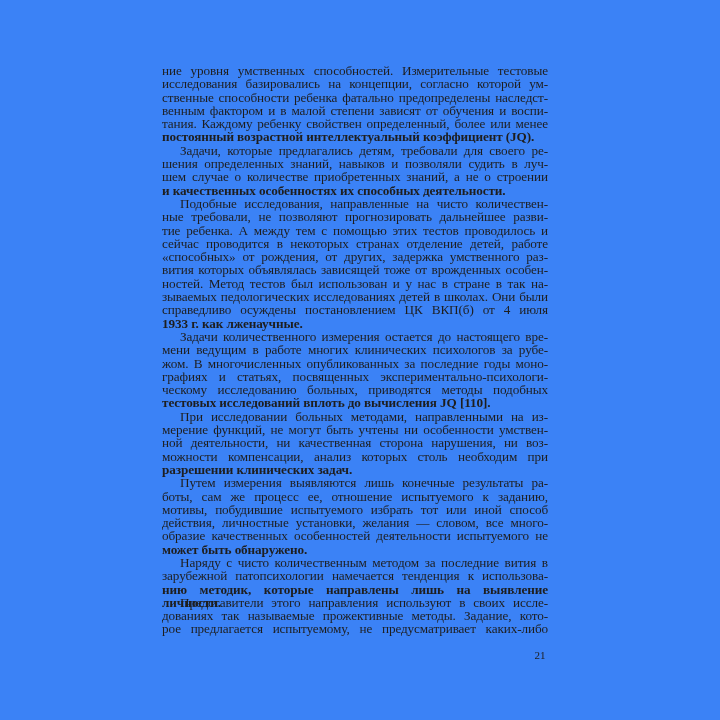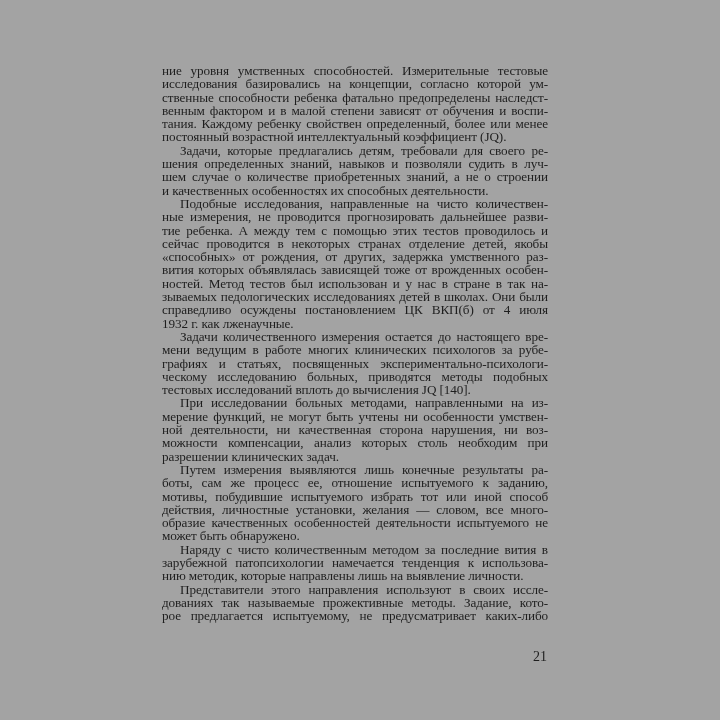--- a/index.html
+++ b/index.html
@@ -9,21 +9,21 @@
   body {
     width: 720px;
     height: 720px;
     background: #fbfbf9;
     position: relative;
     overflow: hidden;
   }
   .page {
     position: absolute;
     inset: 0;
-    background: #a3a3a3;
+    background: #3b82f6;
   }
   .text-column {
     position: absolute;
     left: 162px;
     top: 64px;
     width: 386px;
     font-family: "Liberation Serif", "DejaVu Serif", serif;
     font-size: 13.2px;
     line-height: 13.3px;
     letter-spacing: -0.1px;
@@ -33,62 +33,64 @@
     text-align: justify;
     text-align-last: justify;
     white-space: normal;
     height: 13.3px;
   }
   .line.indent {
     text-indent: 18px;
   }
   .line.last {
     text-align-last: left;
+    font-weight: bold;
   }
   .page-number {
     position: absolute;
     left: 528px;
     top: 649px;
     width: 24px;
     text-align: center;
     font-family: "Liberation Serif", "DejaVu Serif", serif;
-    font-size: 14px;
+    font-size: 11px;
     color: #1e1e1e;
   }
 </style>
 </head>
 <body>
 
 <div class="page">
   <div class="text-column">
       <div class="line">ние уровня умственных способностей. Измерительные тестовые</div>
       <div class="line">исследования базировались на концепции, согласно которой ум-</div>
       <div class="line">ственные способности ребенка фатально предопределены наследст-</div>
       <div class="line">венным фактором и в малой степени зависят от обучения и воспи-</div>
       <div class="line">тания. Каждому ребенку свойствен определенный, более или менее</div>
       <div class="line last">постоянный возрастной интеллектуальный коэффициент (JQ).</div>
       <div class="line indent">Задачи, которые предлагались детям, требовали для своего ре-</div>
       <div class="line">шения определенных знаний, навыков и позволяли судить в луч-</div>
       <div class="line">шем случае о количестве приобретенных знаний, а не о строении</div>
       <div class="line last">и качественных особенностях их способных деятельности.</div>
       <div class="line indent">Подобные исследования, направленные на чисто количествен-</div>
-      <div class="line">ные измерения, не проводится прогнозировать дальнейшее разви-</div>
+      <div class="line">ные требовали, не позволяют прогнозировать дальнейшее разви-</div>
       <div class="line">тие ребенка. А между тем с помощью этих тестов проводилось и</div>
-      <div class="line">сейчас проводится в некоторых странах отделение детей, якобы</div>
+      <div class="line">сейчас проводится в некоторых странах отделение детей, работе</div>
       <div class="line">«способных» от рождения, от других, задержка умственного раз-</div>
       <div class="line">вития которых объявлялась зависящей тоже от врожденных особен-</div>
       <div class="line">ностей. Метод тестов был использован и у нас в стране в так на-</div>
       <div class="line">зываемых педологических исследованиях детей в школах. Они были</div>
       <div class="line">справедливо осуждены постановлением ЦК ВКП(б) от 4 июля</div>
-      <div class="line last">1932 г. как лженаучные.</div>
+      <div class="line last">1933 г. как лженаучные.</div>
       <div class="line indent">Задачи количественного измерения остается до настоящего вре-</div>
       <div class="line">мени ведущим в работе многих клинических психологов за рубе-</div>
+      <div class="line">жом. В многочисленных опубликованных за последние годы моно-</div>
       <div class="line">графиях и статьях, посвященных экспериментально-психологи-</div>
       <div class="line">ческому исследованию больных, приводятся методы подобных</div>
-      <div class="line last">тестовых исследований вплоть до вычисления JQ [140].</div>
+      <div class="line last">тестовых исследований вплоть до вычисления JQ [110].</div>
       <div class="line indent">При исследовании больных методами, направленными на из-</div>
       <div class="line">мерение функций, не могут быть учтены ни особенности умствен-</div>
       <div class="line">ной деятельности, ни качественная сторона нарушения, ни воз-</div>
       <div class="line">можности компенсации, анализ которых столь необходим при</div>
       <div class="line last">разрешении клинических задач.</div>
       <div class="line indent">Путем измерения выявляются лишь конечные результаты ра-</div>
       <div class="line">боты, сам же процесс ее, отношение испытуемого к заданию,</div>
       <div class="line">мотивы, побудившие испытуемого избрать тот или иной способ</div>
       <div class="line">действия, личностные установки, желания — словом, все много-</div>
       <div class="line">образие качественных особенностей деятельности испытуемого не</div>

